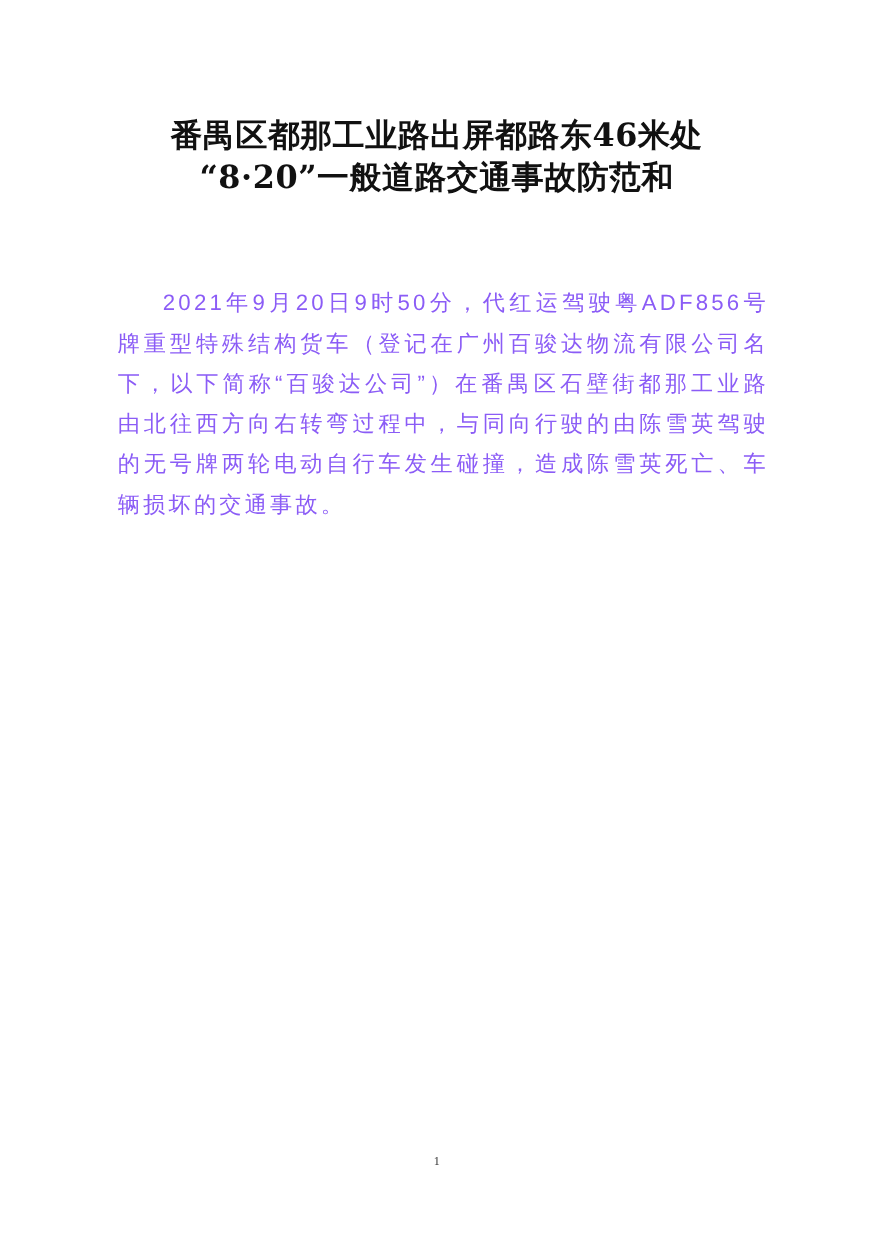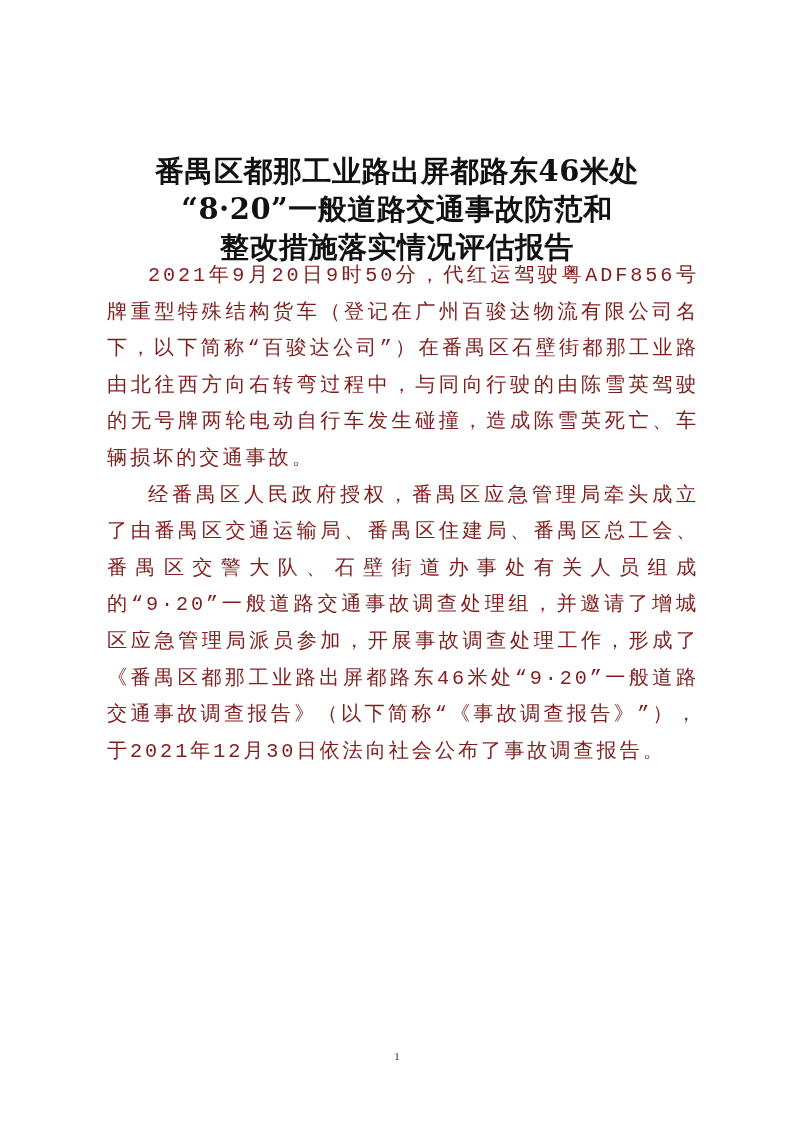--- a/index.html
+++ b/index.html
@@ -26,35 +26,34 @@
     left: 0;
     top: 104px;
     width: 794px;
     text-align: center;
     font-family: "DejaVu Serif", "Liberation Serif", serif;
     font-weight: bold;
     font-size: 29px;
     line-height: 38px;
     color: #111;
     letter-spacing: 0.5px;
-    margin-top: 48px;
   }
   .title-line {
     display: block;
     white-space: nowrap;
   }
   .body-text {
     position: absolute;
     left: 107px;
     top: 258px;
     width: 592px;
-    font-family: Liberation Mono, monospace;
+    font-family: Liberation Sans, sans-serif;
     font-size: 20.2px;
     line-height: 36.6px;
-    color: #7f1d1d;
+    color: #8b5cf6;
     text-align: justify;
     text-justify: inter-character;
   }
   .para {
     margin: 0;
     text-indent: 41px;
     text-align: justify;
     text-align-last: left;
     letter-spacing: 2.9px;
   }
@@ -70,23 +69,21 @@
   }
 </style>
 </head>
 <body>
 
 <div class="page">
 
   <div class="title-block">
     <span class="title-line">番禺区都那工业路出屏都路东46米处</span>
     <span class="title-line">“8·20”一般道路交通事故防范和</span>
-    <span class="title-line">整改措施落实情况评估报告</span>
   </div>
 
   <div class="body-text">
     <p class="para">2021年9月20日9时50分，代红运驾驶粤ADF856号牌重型特殊结构货车（登记在广州百骏达物流有限公司名下，以下简称“百骏达公司”）在番禺区石壁街都那工业路由北往西方向右转弯过程中，与同向行驶的由陈雪英驾驶的无号牌两轮电动自行车发生碰撞，造成陈雪英死亡、车辆损坏的交通事故。</p>
-    <p class="para">经番禺区人民政府授权，番禺区应急管理局牵头成立了由番禺区交通运输局、番禺区住建局、番禺区总工会、番禺区交警大队、石壁街道办事处有关人员组成的“9·20”一般道路交通事故调查处理组，并邀请了增城区应急管理局派员参加，开展事故调查处理工作，形成了《番禺区都那工业路出屏都路东46米处“9·20”一般道路交通事故调查报告》（以下简称“《事故调查报告》”），于2021年12月30日依法向社会公布了事故调查报告。</p>
   </div>
 
   <div class="page-number">1</div>
 
 </div>
 
 </body></html>

